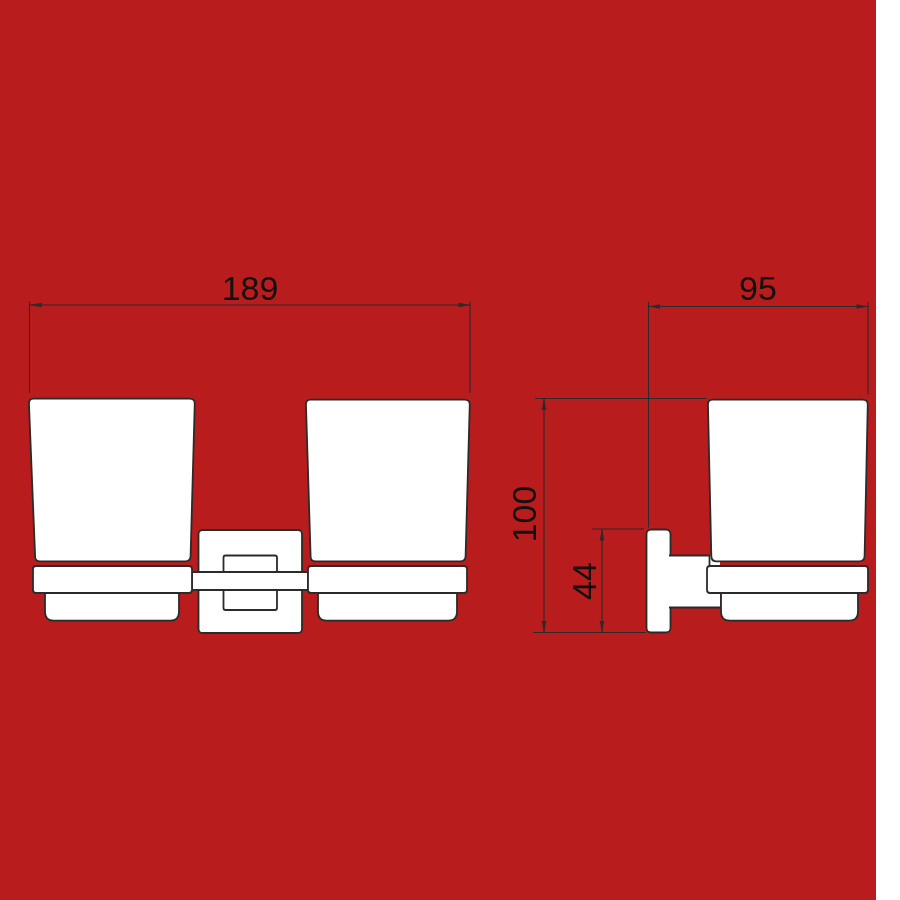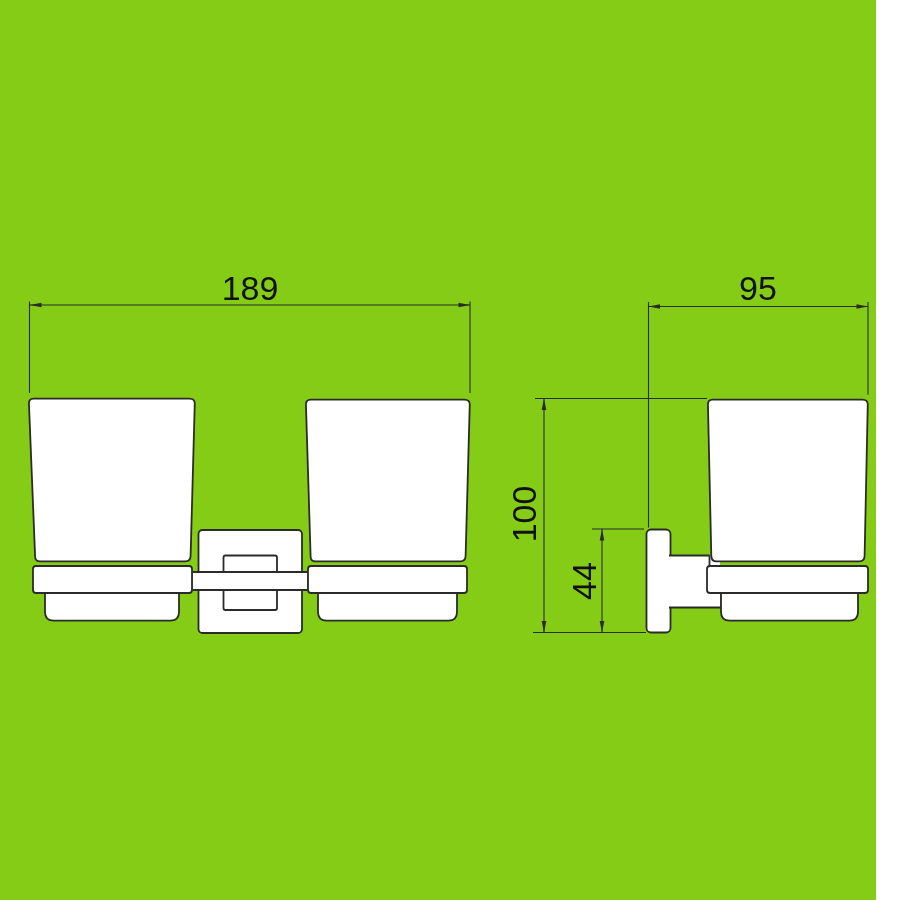--- a/index.html
+++ b/index.html
@@ -1,16 +1,16 @@
 <!DOCTYPE html>
 <html><head>
 <meta charset="utf-8">
 <style>
   html, body { margin: 0; padding: 0; background: #ffffff; }
-  .stage { position: relative; width: 876px; height: 900px; background: #84cc16; overflow: hidden; }
+  .stage { position: relative; width: 876px; height: 900px; background: #b91c1c; overflow: hidden; }
   svg { display: block; }
   .part    { fill: #ffffff; stroke: #2b2b2b; stroke-width: 1.8; stroke-linejoin: round; }
   .pline   { fill: none;    stroke: #2b2b2b; stroke-width: 1.8; stroke-linecap: butt; }
   .pfill   { fill: #ffffff; stroke: none; }
   .dim     { fill: none;    stroke: #2b2b2b; stroke-width: 1.1; stroke-linecap: butt; }
   .arrow   { fill: #2b2b2b; stroke: none; }
   .dimtext { font-family: "Liberation Sans", sans-serif; font-size: 34px; fill: #111111; }
 </style>
 </head>
 <body>

